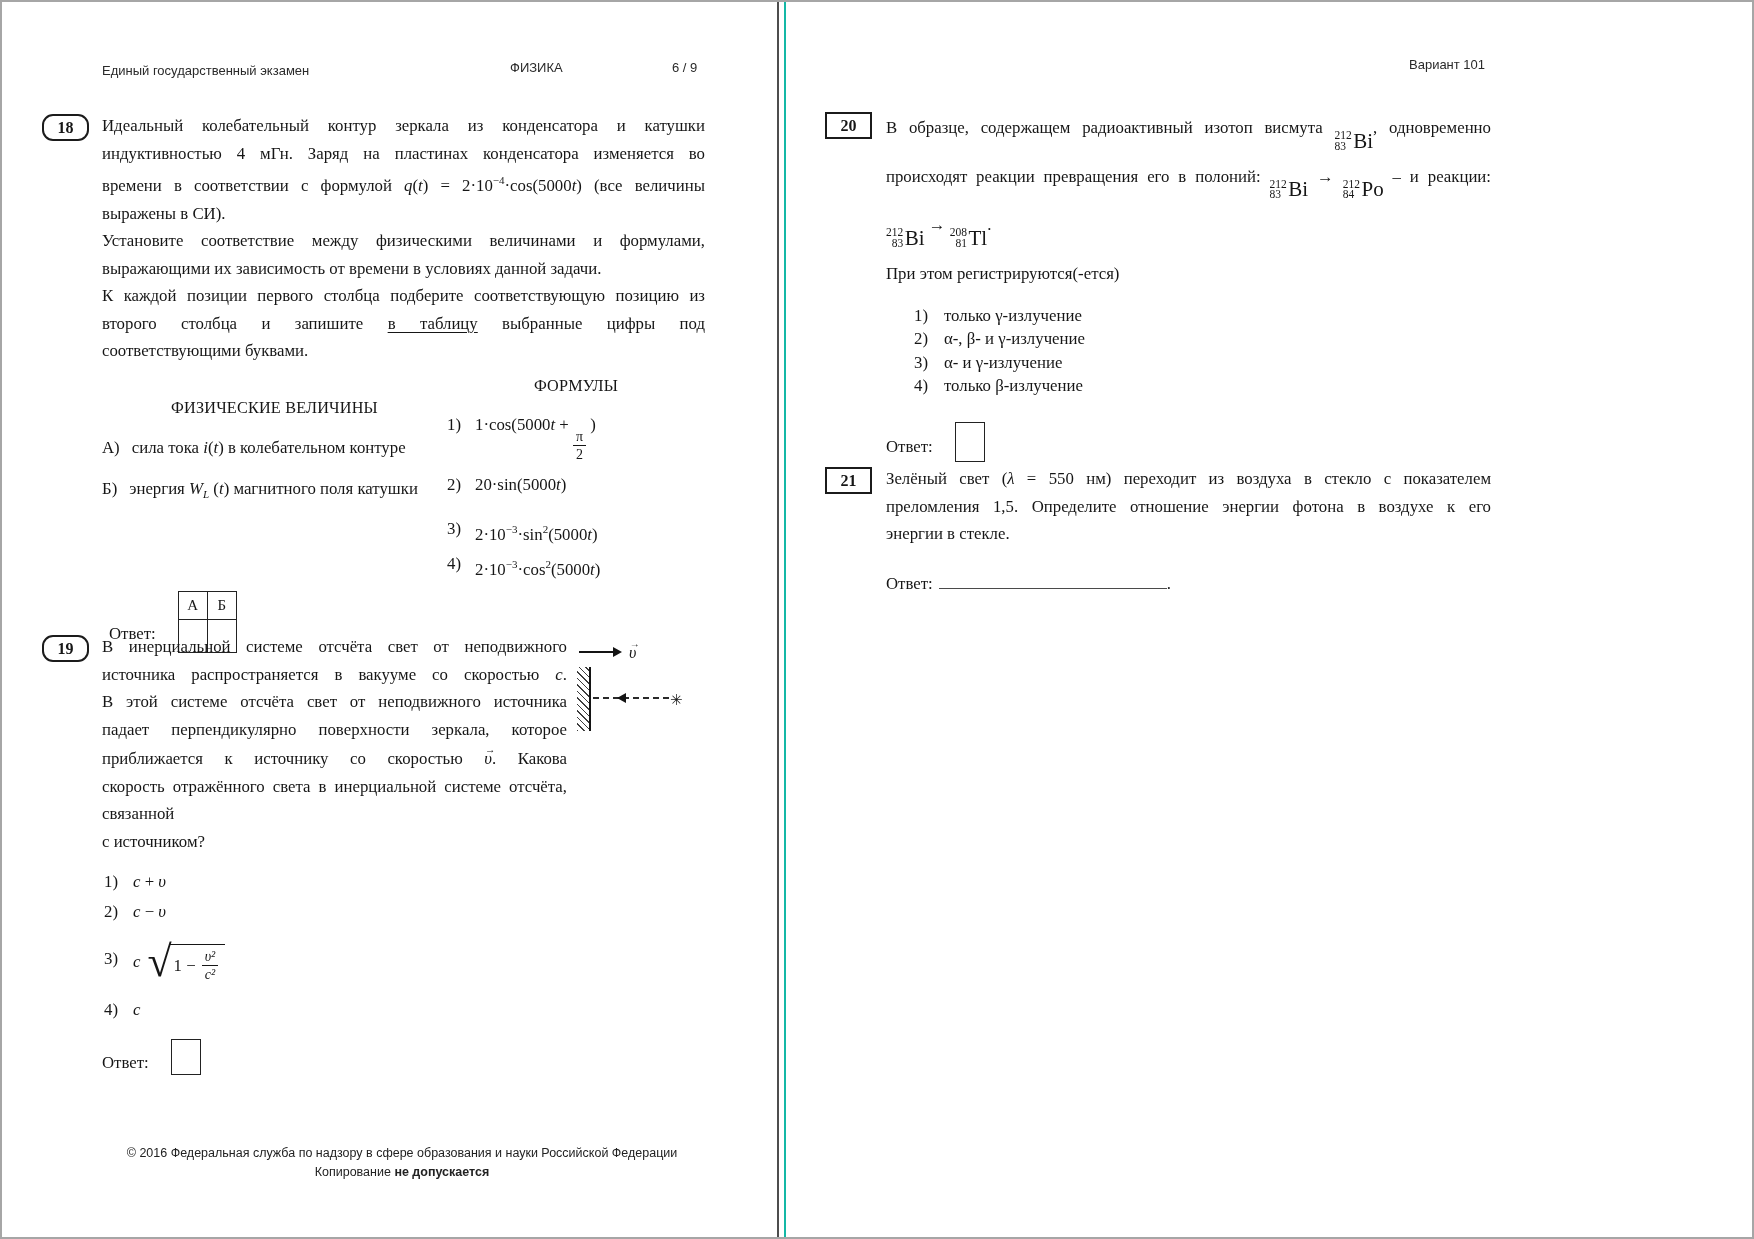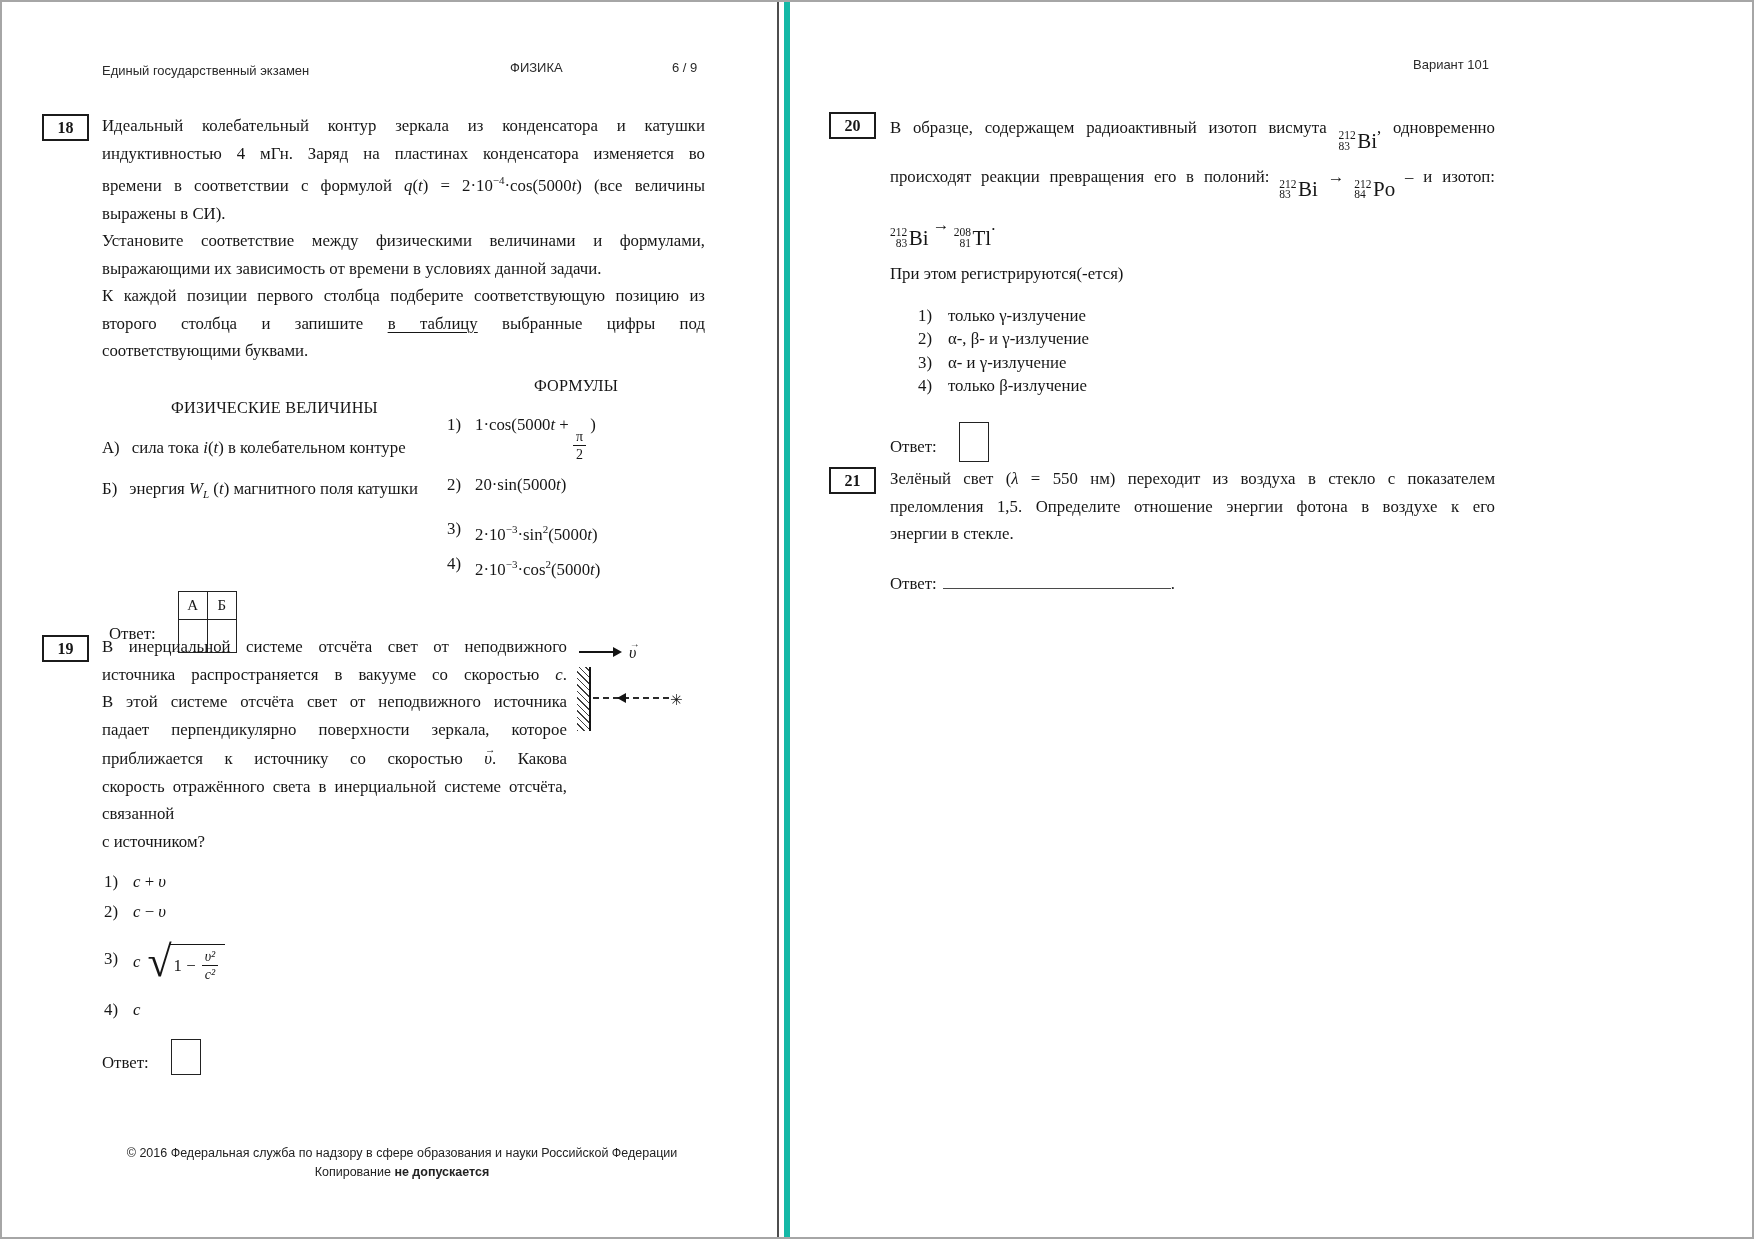--- a/index.html
+++ b/index.html
@@ -8,21 +8,21 @@
     background:#ffffff;
     font-family:"Liberation Serif","DejaVu Serif",serif;
     color:#161616;
     position:relative;
     overflow:hidden;
   }
   .frame { position:absolute; inset:0; border:2px solid #a6a6a6; pointer-events:none; }
 
   
   #page-left  { position:absolute; left:2px;  top:2px; width:777px;  height:1235px; border-right:2px solid #4d4d4d; }
-  #page-right { position:absolute; left:784px; top:2px; right:2px;  height:1235px; border-left:6px solid #14b8a6; }
+  #page-right { position:absolute; left:784px; top:2px; right:2px;  height:1235px; border-left:2px solid #14b8a6; }
 
   
   .hdr { position:absolute; font-family:"Liberation Sans","DejaVu Sans",sans-serif; font-size:13px; color:#2a2a2a; }
   .hdr-exam    { left:100px; top:61px; }
   .hdr-subject { left:508px; top:58px; }
   .hdr-page    { left:670px; top:58px; }
   .hdr-variant { left:623px; top:55px; }
 
   
   .qblock { position:absolute; left:0; right:0; }
@@ -30,21 +30,21 @@
   #page-left  .q19 { top:631px; }
   #page-right .q20 { top:108px; }
   #page-right .q21 { top:463px; }
 
   .qnum {
     position:absolute; top:2px; width:47px; height:27px;
     border:2px solid #1b1b1b; font-weight:bold; font-size:16px;
     display:flex; align-items:center; justify-content:center;
     background:#fff;
   }
-  #page-left .qnum  { left:40px; }
+  #page-left .qnum  { left:40px;border-radius:11px; }
   #page-right .qnum { left:39px;text-align:center; }
 
   .qtext { margin-left:100px; width:603px; font-size:16.8px; line-height:27.5px; }
   #page-right .qtext { width:605px; }
 
   
   .jline { text-align:left; white-space:nowrap; }
   .jline.j { text-align:justify; text-align-last:justify; text-justify:inter-word; white-space:normal; }
 
   .q20st .jline { line-height:36px; white-space:normal; }
@@ -297,21 +297,21 @@
                 <span>212</span>
                 <span>83</span>
               </span>
               <span class="nuc-sym">Bi</span>
             </span><span> → </span><span class="nuc">
               <span class="nuc-nums">
                 <span>212</span>
                 <span>84</span>
               </span>
               <span class="nuc-sym">Po</span>
-            </span><span> – и изотоп:</span></div>
+            </span><span> – и реакции:</span></div>
           <div class="jline"><span class="nuc">
               <span class="nuc-nums">
                 <span>212</span>
                 <span>83</span>
               </span>
               <span class="nuc-sym">Bi</span>
             </span><span> → </span><span class="nuc">
               <span class="nuc-nums">
                 <span>208</span>
                 <span>81</span>

